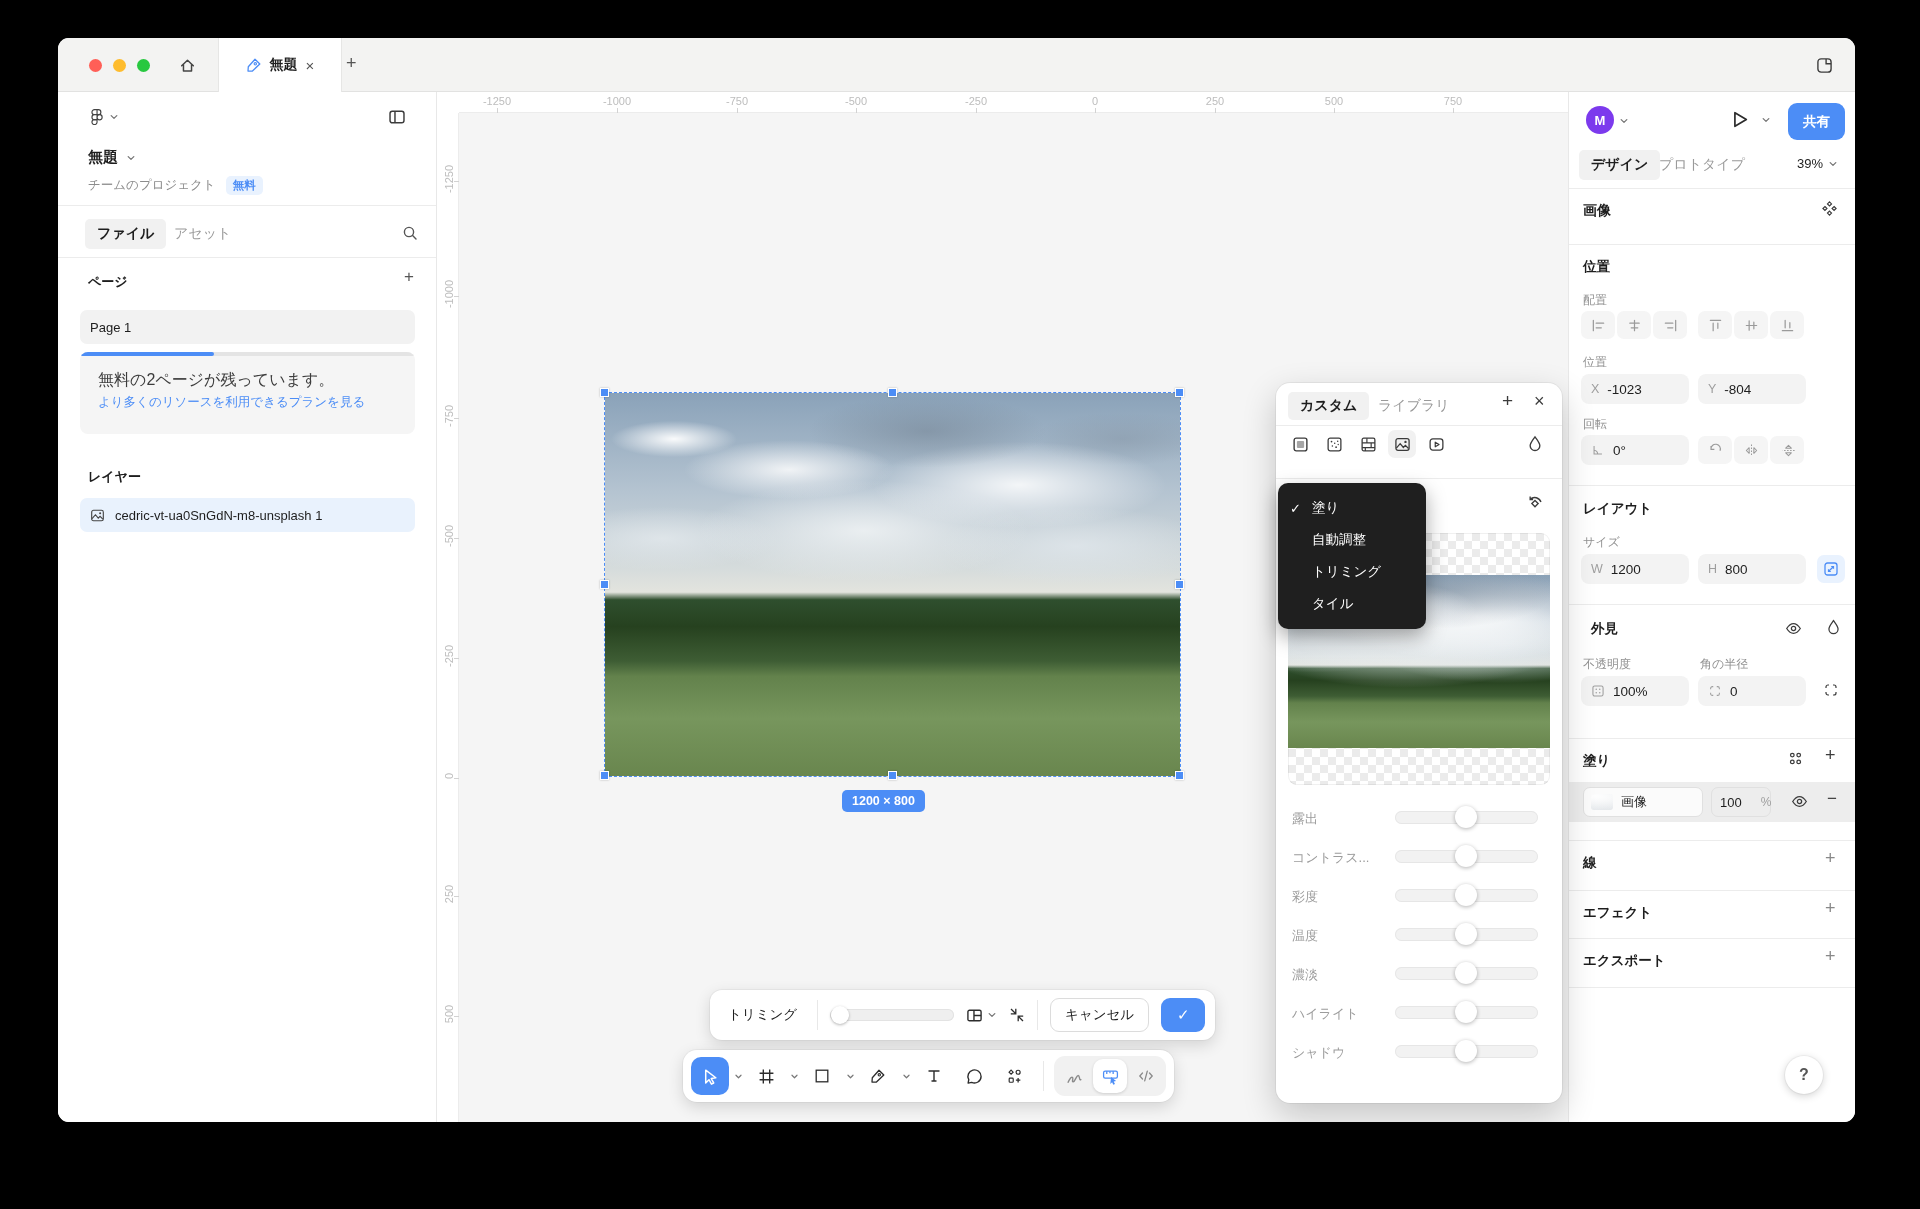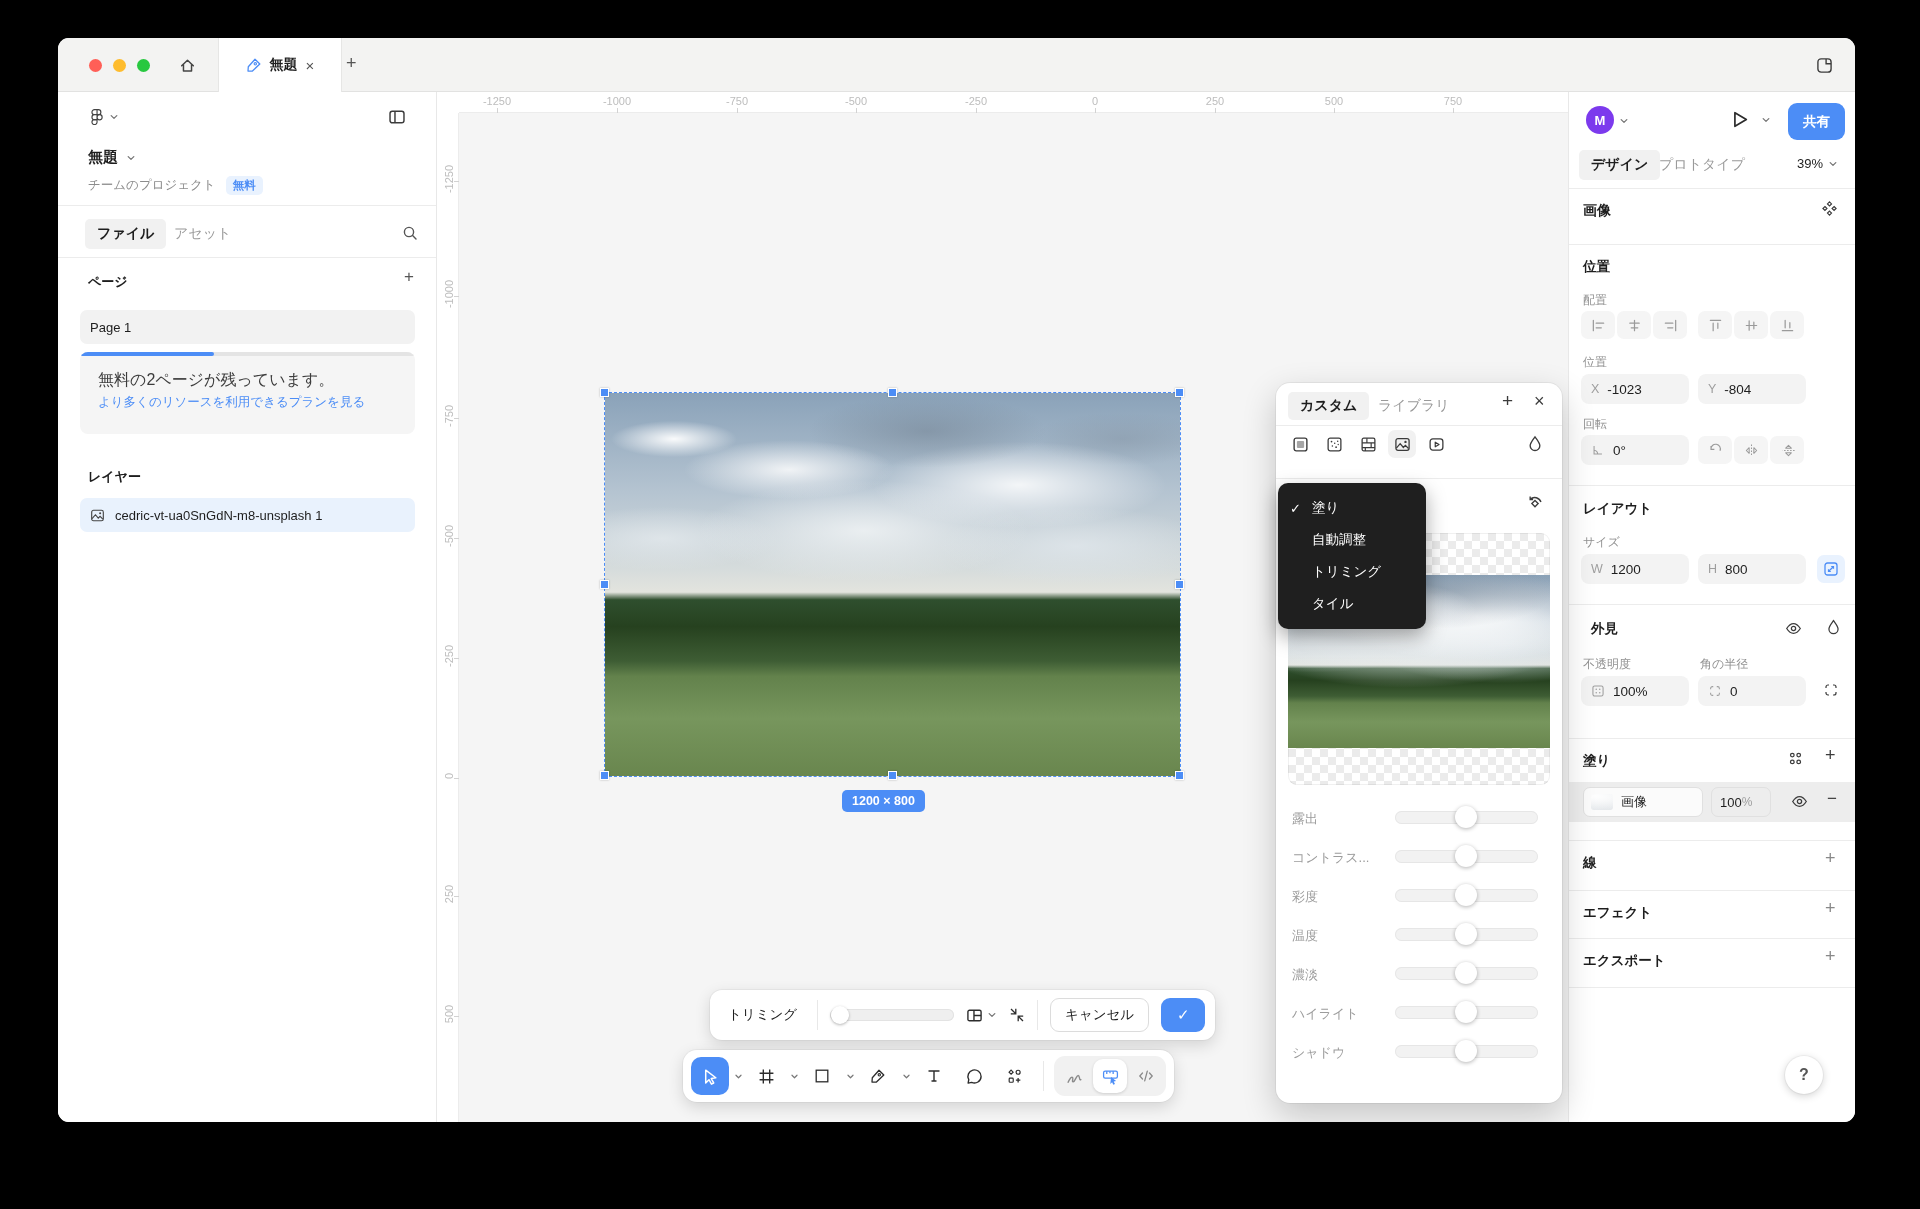--- a/index.html
+++ b/index.html
@@ -665,21 +665,21 @@
         <svg width="17" height="17">
           <use href="#i-dots4"></use>
         </svg>
       </span>
     <span class="abs" style="left:256px;top:653px;font-size:18px;color:#3c3c3c;">+</span>
     <div class="abs" style="left:0;top:690px;width:287px;height:40px;background:#ededed;">
       <div class="abs" style="left:14px;top:5px;width:120px;height:30px;background:#fbfbfb;border:1px solid #e0e0e0;border-radius:7px;display:flex;align-items:center;gap:8px;padding:0 7px;">
         <span class="landscape" style="width:22px;height:16px;border-radius:3px;display:inline-block;"></span>
         <span style="font-size:13px;color:#1e1e1e;">画像</span>
       </div>
-      <div class="abs" style="left:142px;top:5px;width:60px;height:30px;border:1px solid #e0e0e0;border-radius:7px;display:flex;align-items:center;gap:0;padding:0 8px;">
+      <div class="abs" style="left:142px;top:5px;width:60px;height:30px;border:1px solid #e0e0e0;border-radius:7px;display:flex;align-items:center;gap:19px;padding:0 8px;">
         <span style="font-size:13px;color:#1e1e1e;">100</span>
         <span style="font-size:12px;color:#9e9e9e;">%</span>
       </div>
       <span class="icon-btn abs" style="left:222px;top:11px;color:#3c3c3c;">
           <svg width="17" height="17">
             <use href="#i-eye"></use>
           </svg>
         </span>
       <span class="abs" style="left:258px;top:7px;font-size:17px;color:#3c3c3c;">−</span>
     </div>

